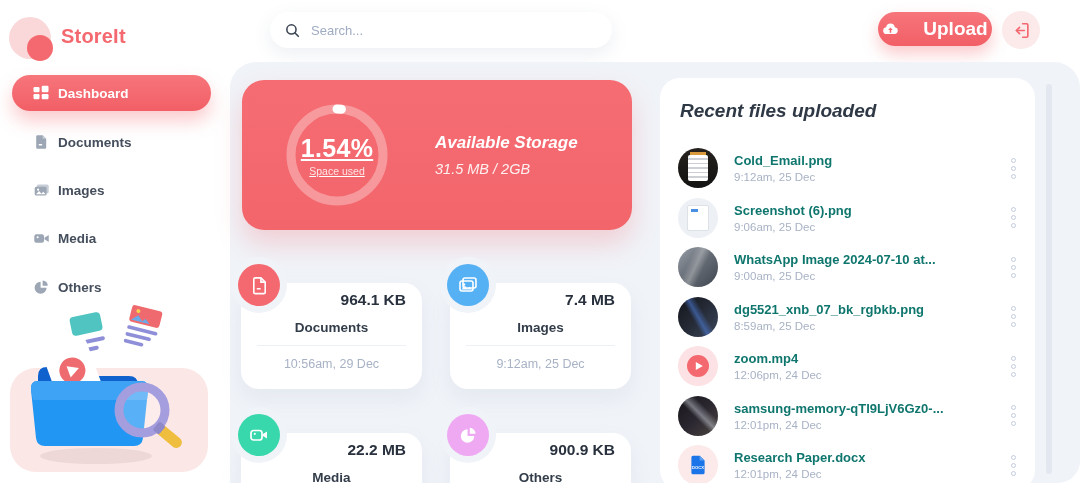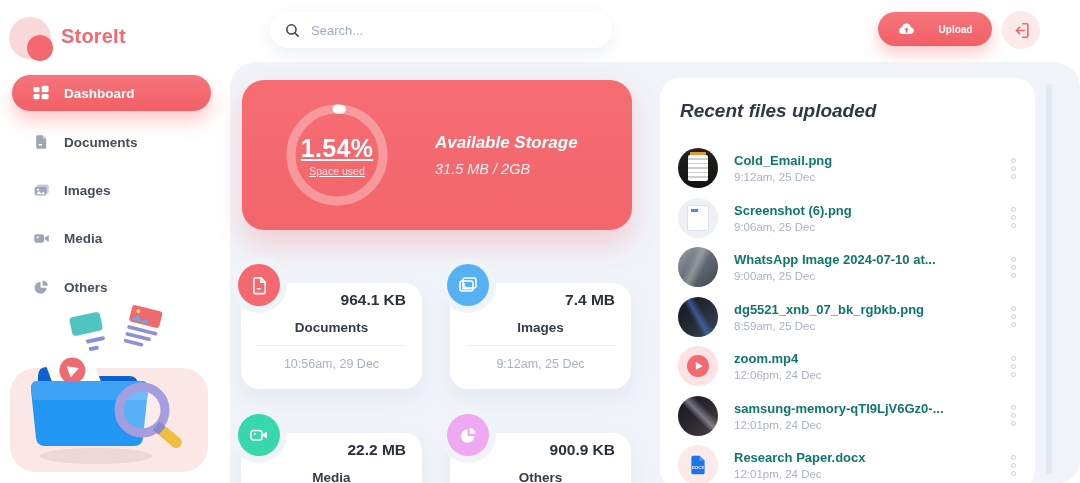--- a/index.html
+++ b/index.html
@@ -16,28 +16,28 @@
   .search { position:absolute; left:270px; top:12px; width:342px; height:36px; background:#fff; border-radius:18px;
             box-shadow:0 6px 18px rgba(100,120,160,.12); display:flex; align-items:center; padding:0 14px; }
   .search svg { flex:0 0 auto; }
   .search input { border:none; outline:none; background:transparent; margin-left:10px; font-size:13px; color:#445060; width:100%;
                   font-family:"Liberation Sans", sans-serif; }
   .search input::placeholder { color:#9FACC2; }
 
   .upload { position:absolute; left:878px; top:12px; width:114px; height:34px; border:none; cursor:pointer;
             background:linear-gradient(180deg,#F6757B,#F25F66); border-radius:17px; color:#fff;
             display:flex; align-items:center; justify-content:center; gap:24px;
-            font-size:10px; font-weight:bold; font-family:"Liberation Sans", sans-serif;
+            font-size:19px; font-weight:bold; font-family:"Liberation Sans", sans-serif;
             box-shadow:0 8px 16px rgba(244,105,111,.35); }
   .logout { position:absolute; left:1002px; top:11px; width:38px; height:38px; border:none; cursor:pointer;
             border-radius:50%; background:#FCE9E9; display:flex; align-items:center; justify-content:center; }
 
   
   .sidebar { position:absolute; left:0; top:62px; width:230px; height:421px; background:#fff; }
-  .nav-item { position:absolute; left:12px; width:199px; height:36px; display:flex; align-items:center; gap:14px;
+  .nav-item { position:absolute; left:12px; width:199px; height:36px; display:flex; align-items:center; gap:8px;
               padding-left:21px; border-radius:18px; cursor:pointer; color:#454E5C; font-size:13.5px; font-weight:bold; }
   .nav-item .nicon { width:17px; height:17px; display:flex; }
   .nav-item.active { background:linear-gradient(180deg,#F6757B,#F25F66); color:#fff;
                      box-shadow:0 10px 18px rgba(244,105,111,.35); }
   .nav-docs   { top:62px; }
   .nav-images { top:110px; }
   .nav-media  { top:158px; }
   .nav-others { top:207px; }
   .nav-dash   { top:13px; }
 

